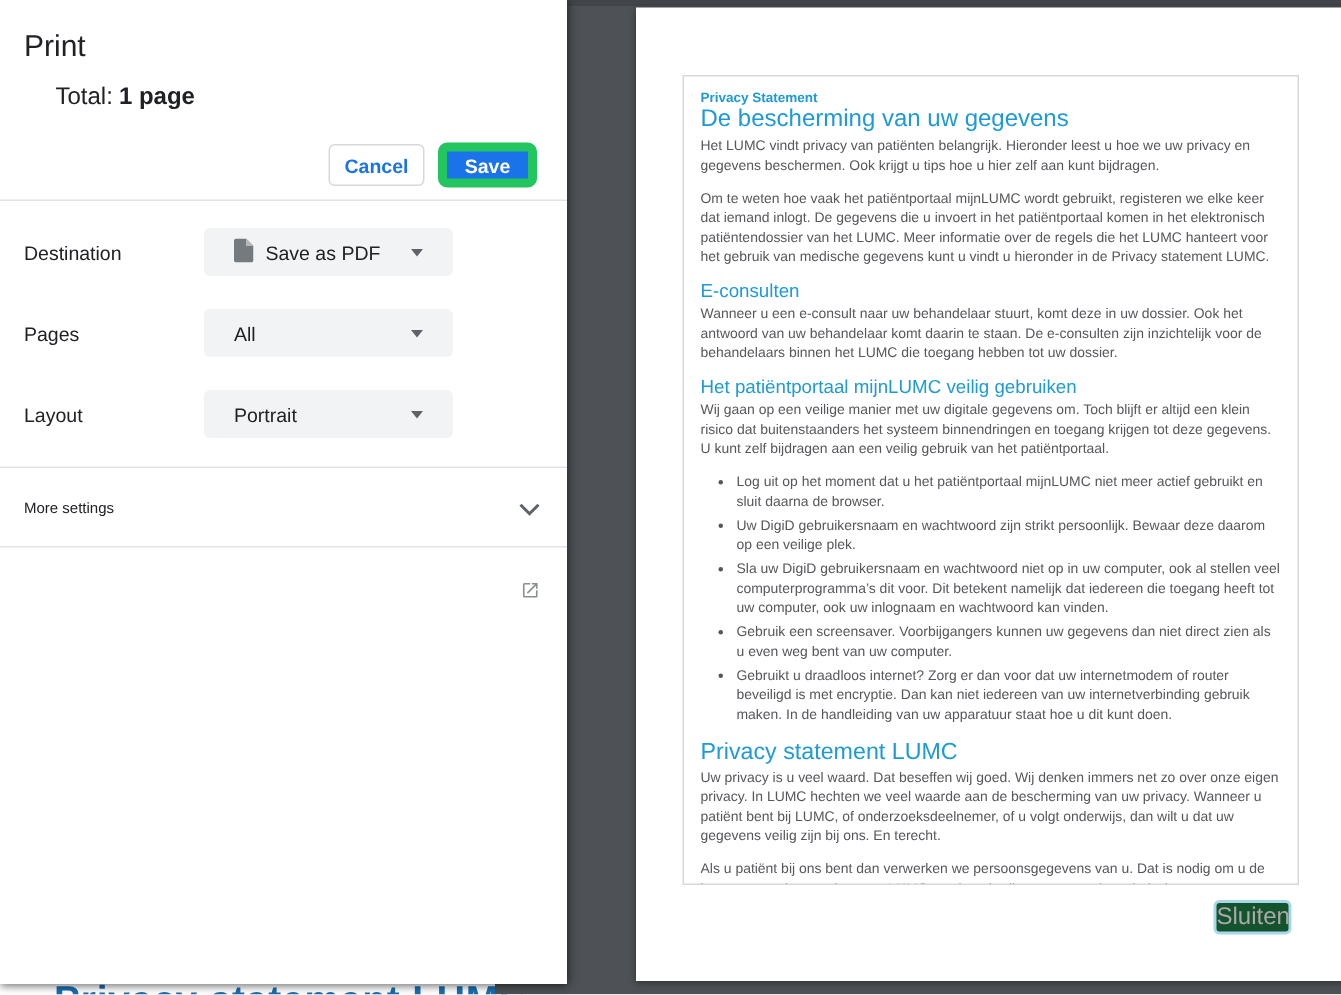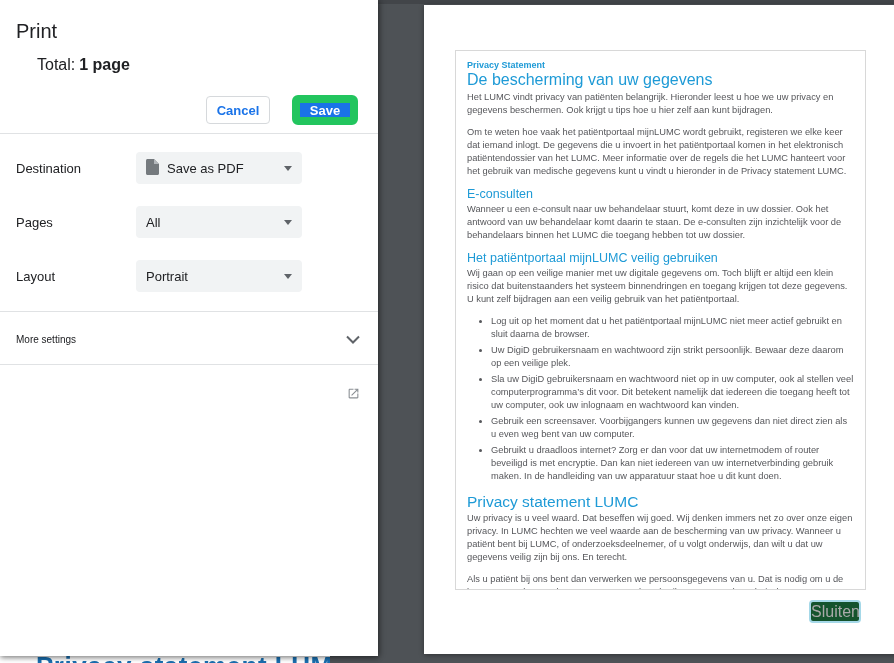--- a/index.html
+++ b/index.html
@@ -34,33 +34,33 @@
     background:#14532d; border:2px solid #a5d8e8; border-radius:4px; color:#a9a9a9;
     font-size:16px; font-family:"Liberation Sans", sans-serif; cursor:pointer; }
 
   
   .panel { position:absolute; left:0; top:0; width:378px; height:656px; background:#fff; z-index:2;
     box-shadow:2px 0 6px rgba(0,0,0,.28), 0 2px 5px rgba(0,0,0,.35); }
   .panel-title { position:absolute; left:16px; top:20px; font-size:20px; color:#202124; }
   .panel-total { position:absolute; left:16px; top:56px; font-size:16px; color:#202124;margin-left:21px; }
   .panel-total .val { font-weight:700; margin-left:4px; }
 
-  .btn-row { position:absolute; right:20px; top:95px; display:flex; gap:22px; align-items:center; }
+  .btn-row { position:absolute; right:20px; top:95px; display:flex; gap:9px; align-items:center; }
   .btn { font-family:"Liberation Sans", sans-serif; font-size:13px; font-weight:600;
     border-radius:4px; cursor:pointer; }
   .btn-cancel { width:64px; height:28px; background:#fff; border:1px solid #d6d9dc; color:#1a73e8; }
   .btn-save { width:66px; height:30px; background:#1a73e8; color:#fff;
-    border:8px solid #22c55e; border-radius:6px; }
+    border:6px solid #22c55e; border-radius:6px; }
 
   .divider { position:absolute; left:0; right:0; height:1px; background:#e0e2e4; }
   .d1 { top:133px; } .d2 { top:311px; } .d3 { top:364px; }
 
   .opt-label { position:absolute; left:16px; font-size:13px; color:#202124; }
   .field { position:absolute; left:136px; width:166px; height:32px; background:#f1f3f4;
-    border-radius:4px; display:flex; align-items:center; padding:0 10px; gap:8px;
+    border-radius:4px; display:flex; align-items:center; padding:0 20px; gap:8px;
     font-size:13px; color:#202124; cursor:pointer;text-align:right; }
   .field .arrow { margin-left:auto; width:0; height:0;
     border-left:4px solid transparent; border-right:4px solid transparent;
     border-top:5px solid #5f6368; }
 
   .more-row { position:absolute; left:16px; right:18px; top:330px; height:18px;
     display:flex; align-items:center; cursor:pointer; }
   .more-row .lbl { font-size:10px; color:#202124; }
   .more-row svg { margin-left:auto; }
 

